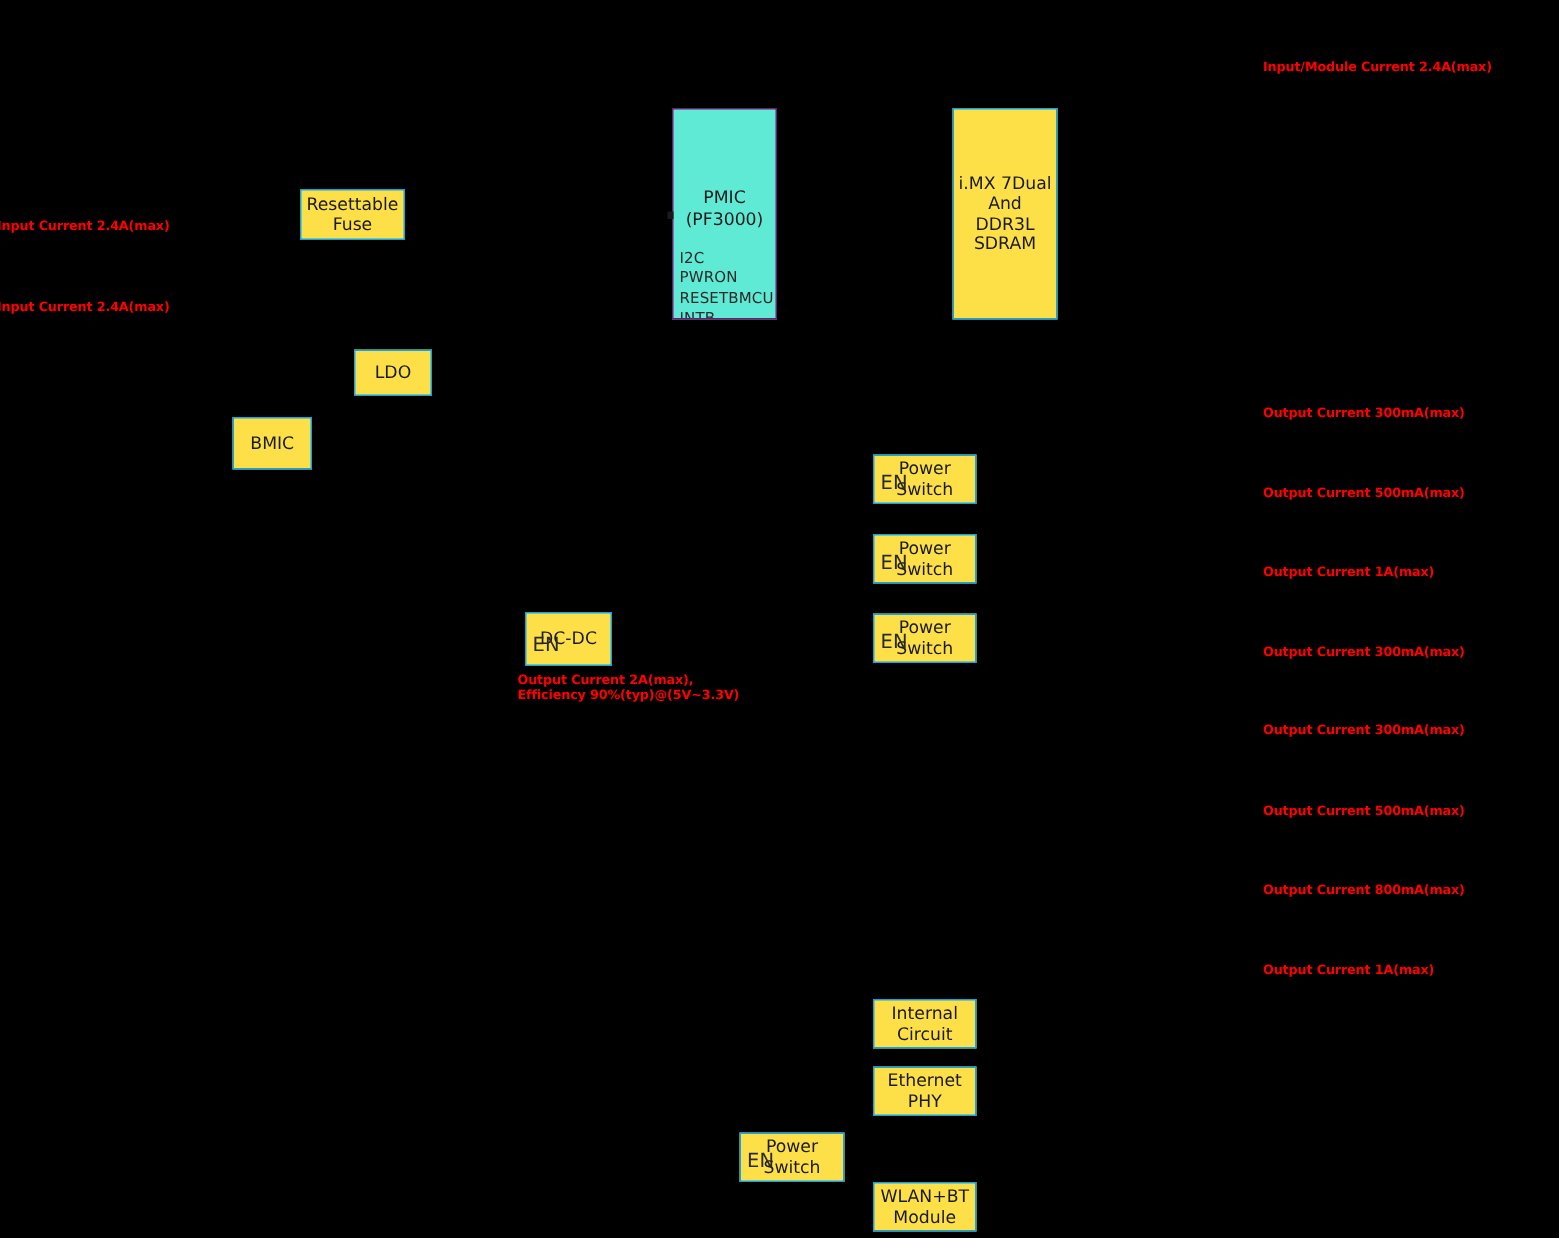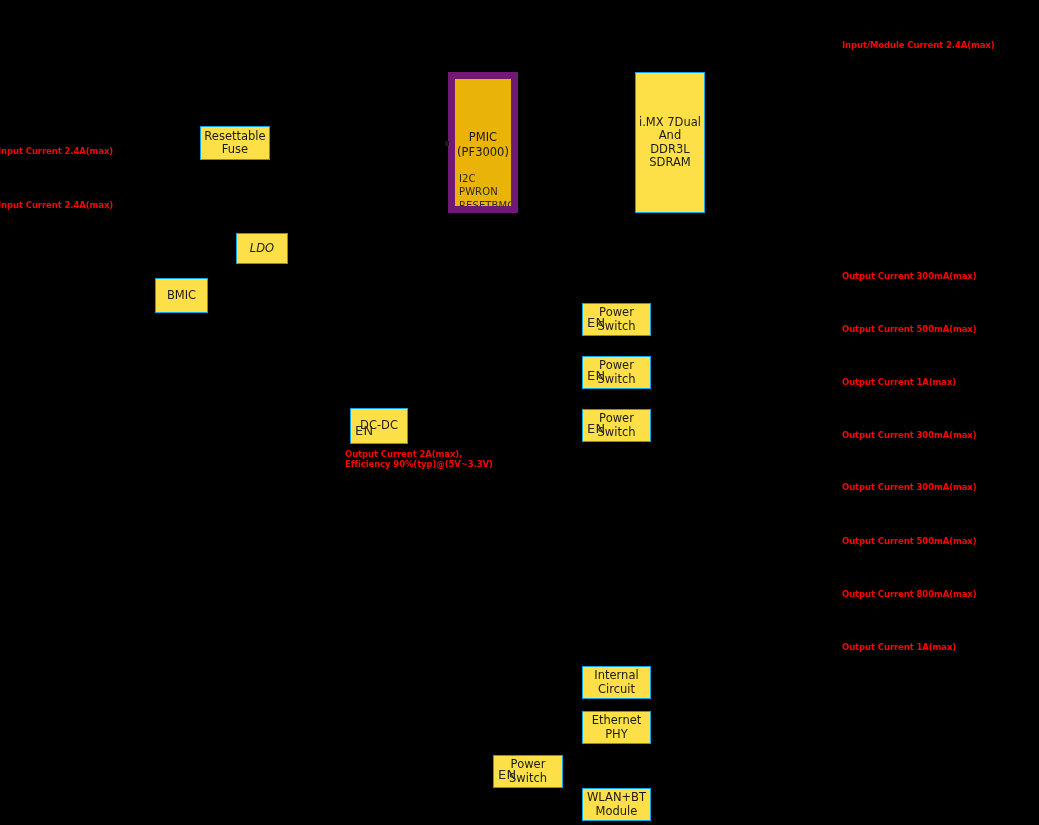--- a/index.html
+++ b/index.html
@@ -31,22 +31,22 @@
     line-height: 1.15;
     font-size: 11.5px;
     white-space: pre-line;
     padding: 0 2px;
   }
 
   
   .pmic {
     position: absolute;
     box-sizing: border-box;
-    background: #eab308;
-    border: 7px solid #701a75;
+    background: #5eead4;
+    border: 1px solid #701a75;
     color: #1a1a1a;
     overflow: hidden;
   }
   .pmic-title {
     position: absolute;
     left: 0;
     right: 0;
     text-align: center;
     font-size: 11.5px;
     line-height: 1.3;
@@ -111,21 +111,21 @@
 INTB
 SD_VSEL</div>
   </div>
   <div class="stub" style="left:445px; top:141px; width:4px; height:5px;"></div>
 
   <div class="blk" style="left:635px; top:72px; width:70px; height:141px;">i.MX 7Dual
 And
 DDR3L
 SDRAM</div>
 
-  <div class="blk" style="left:236px; top:233px; width:52px; height:31px;font-style:italic;">LDO</div>
+  <div class="blk" style="left:236px; top:233px; width:52px; height:31px;">LDO</div>
 
   <div class="blk" style="left:155px; top:278px; width:53px; height:35px;">BMIC</div>
 
   <div class="blk" style="left:350px; top:408px; width:58px; height:36px;">
     <span>DC-DC</span>
     <span class="en" style="left:4px; bottom:4px;">EN</span>
   </div>
 
   <div class="note" style="left:345px; top:450px;">Output Current 2A(max),
 Efficiency 90%(typ)@(5V~3.3V)</div>

